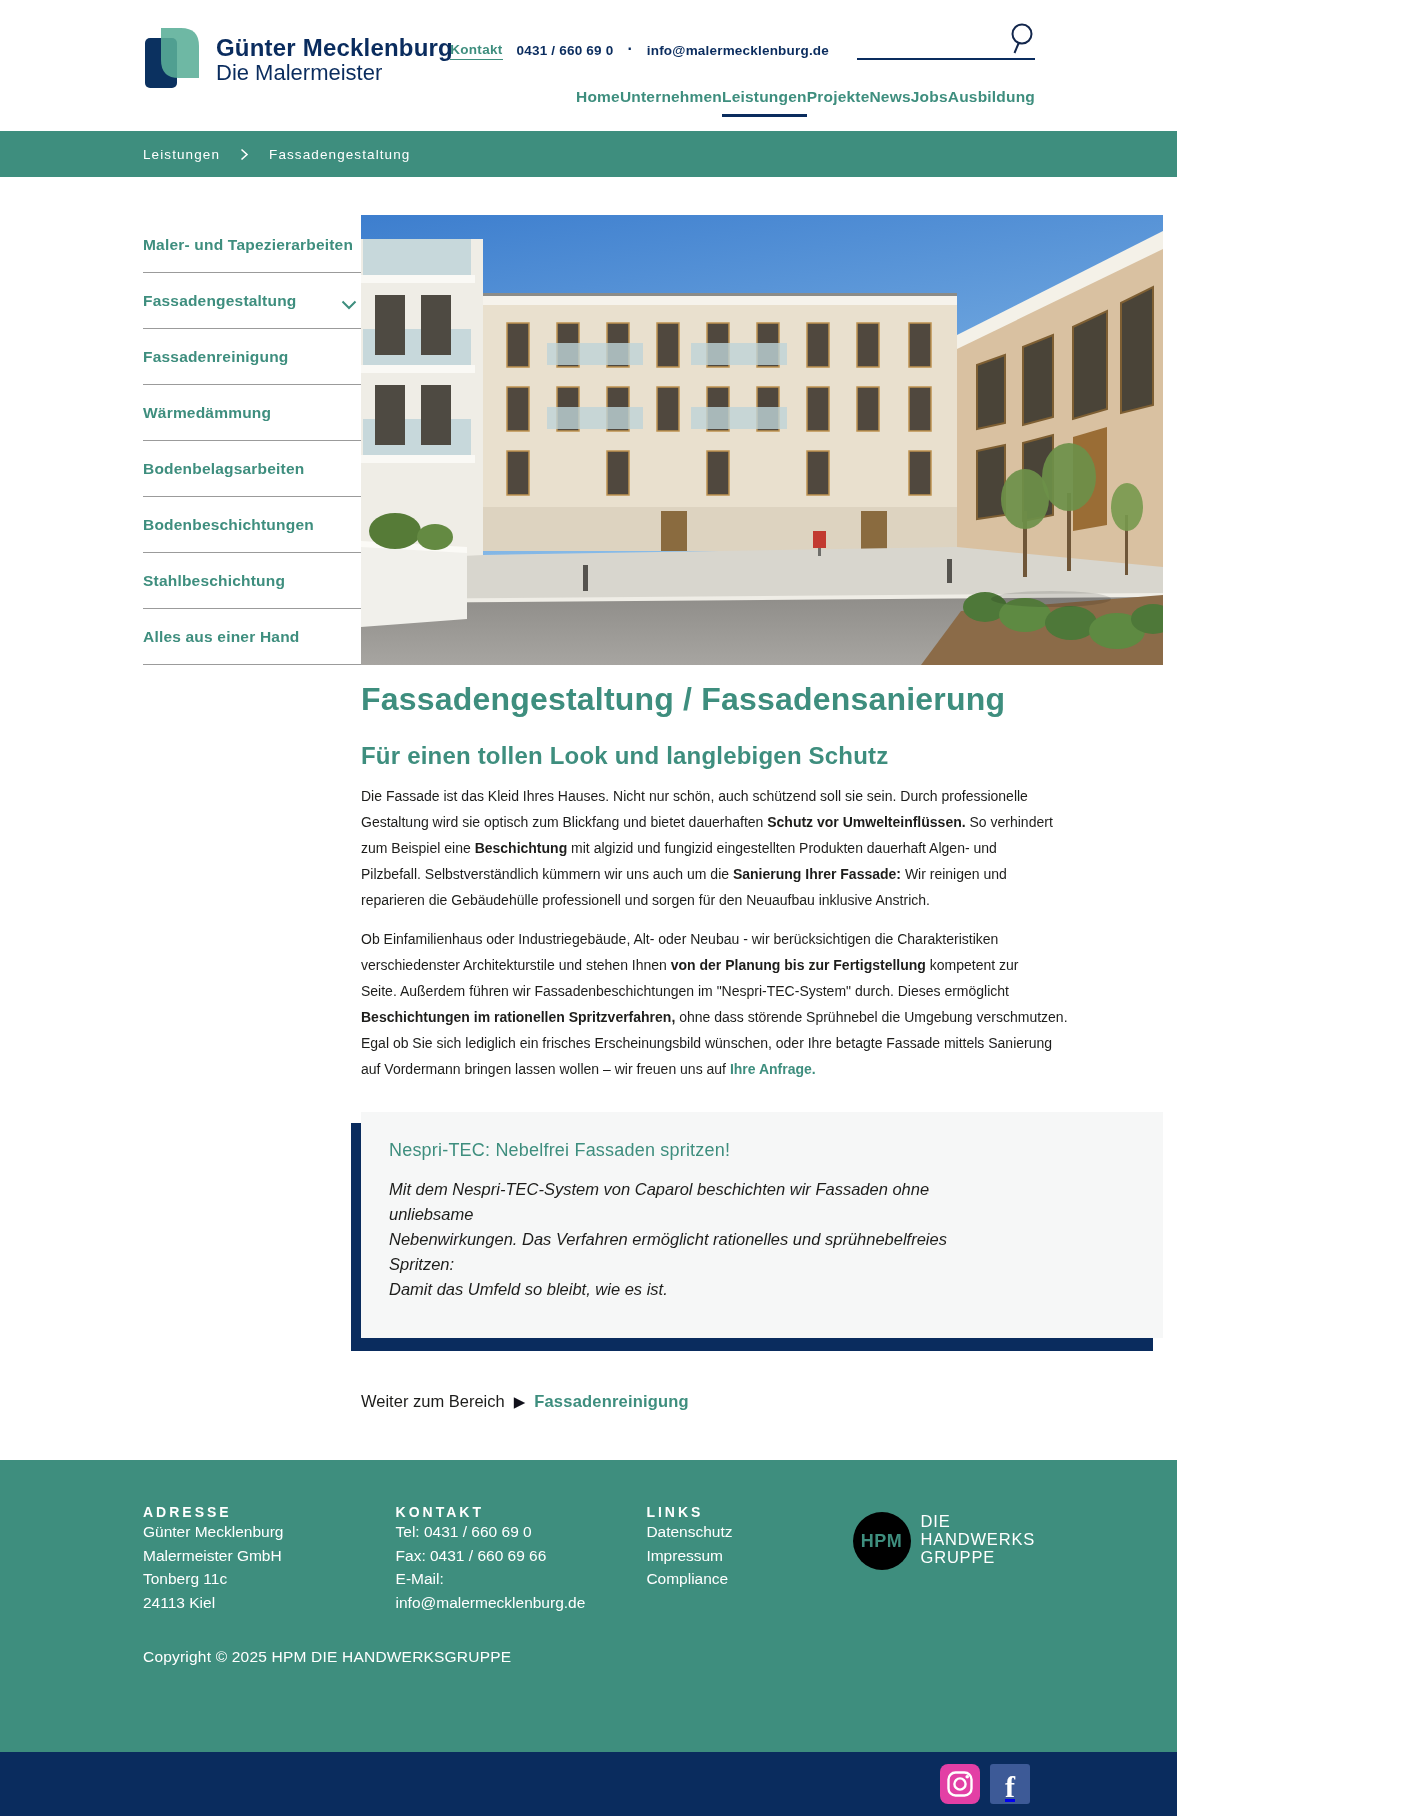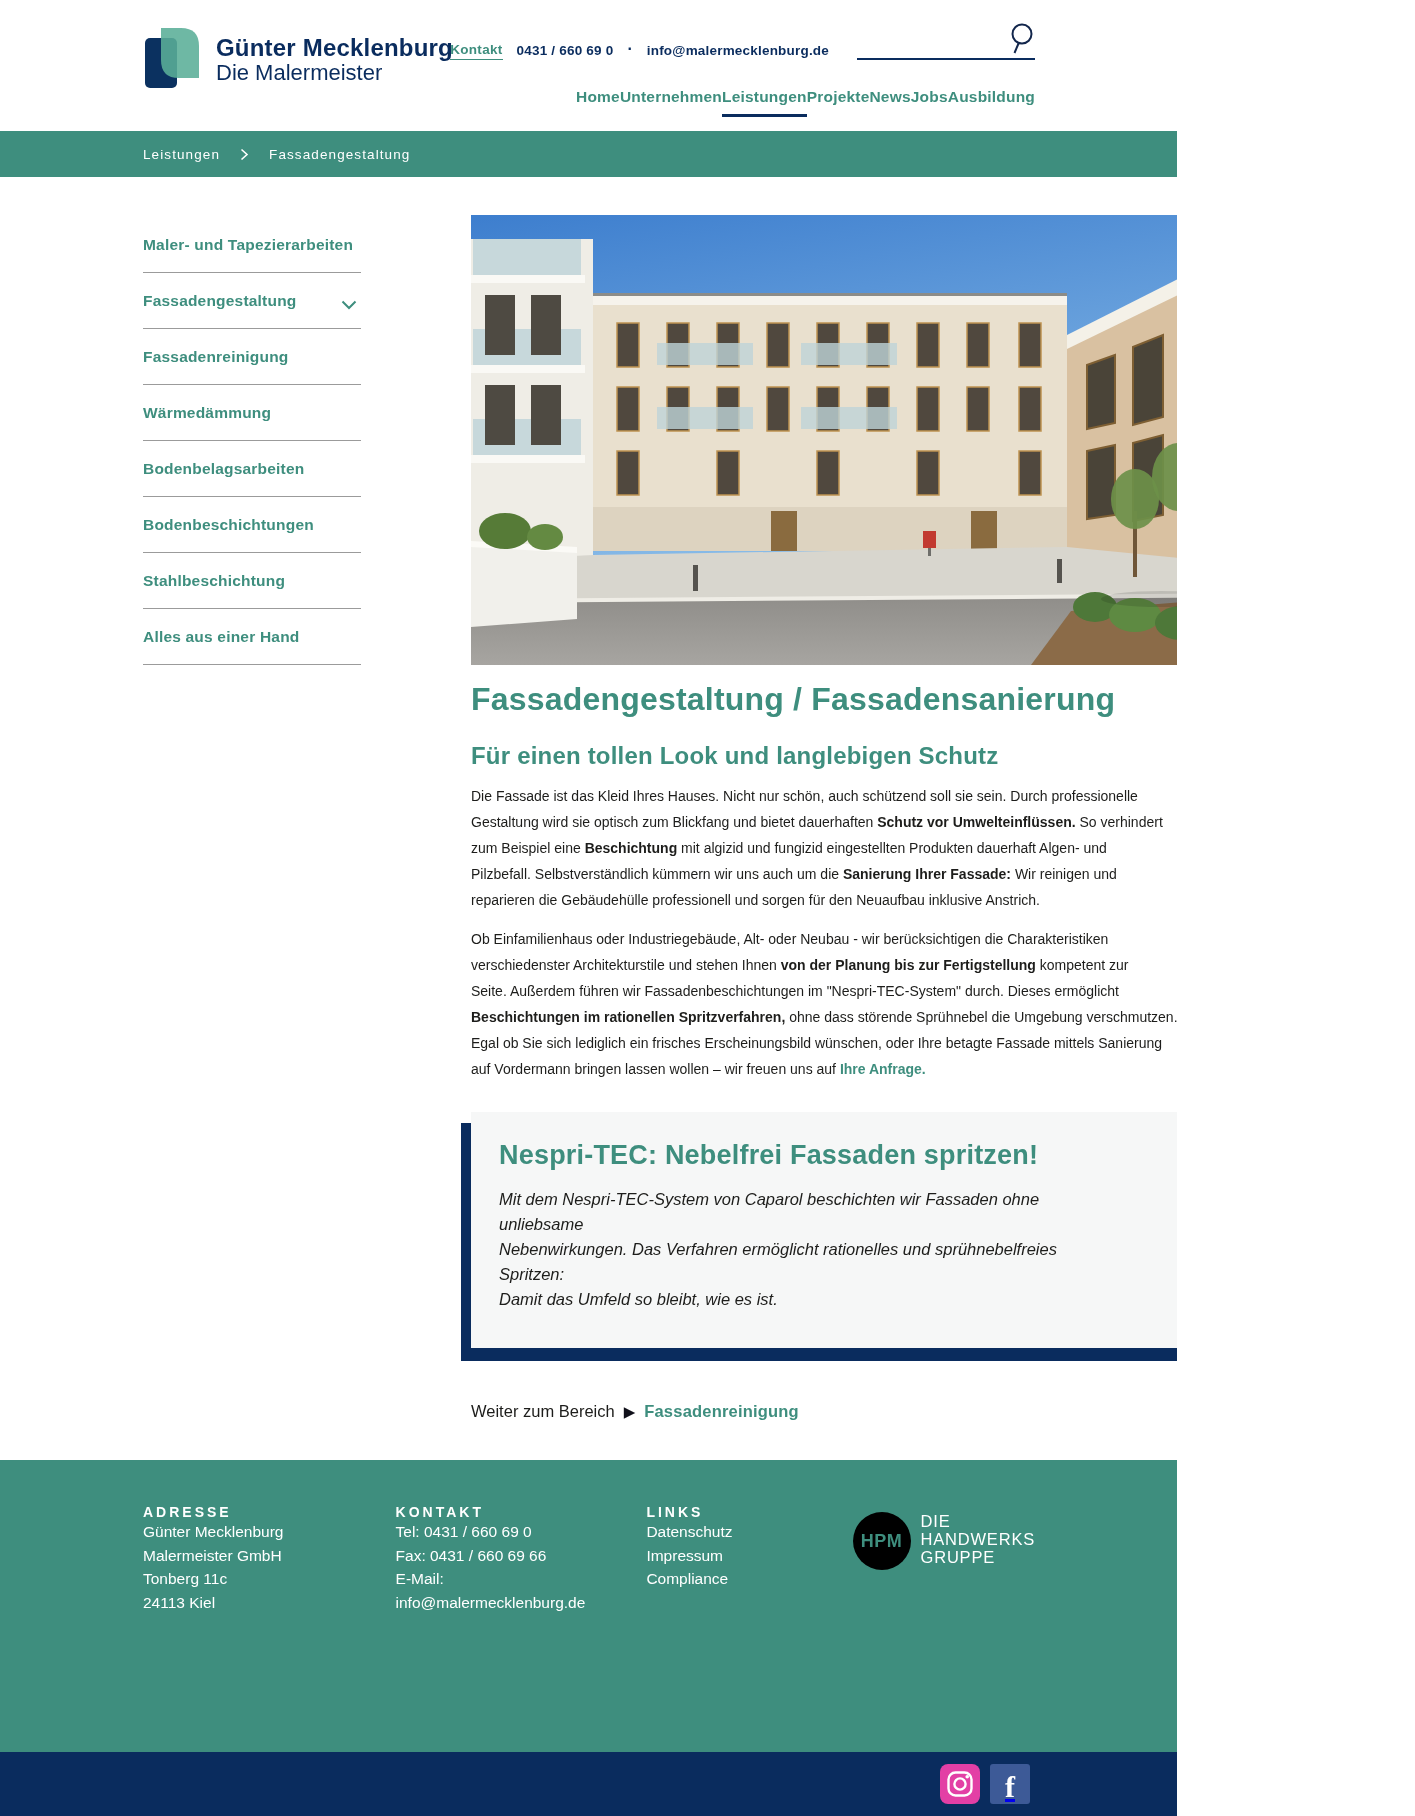--- a/index.html
+++ b/index.html
@@ -29,37 +29,37 @@
   nav.main-nav a{color:var(--teal);font-size:15.5px;font-weight:bold;text-decoration:none;letter-spacing:.2px;padding-bottom:8px}
   nav.main-nav a.active{border-bottom:3px solid var(--navy)}
 
   
   .breadcrumb{height:46px;background:var(--teal);display:flex;align-items:center;padding-left:143px;gap:20px}
   .breadcrumb a,.breadcrumb span{color:#fff;font-size:13.5px;letter-spacing:1.1px;text-decoration:none}
   .crumb-chev{display:inline-block;width:9px;height:13px}
 
   
   .content{display:flex;padding:38px 142px 0 143px}
-  aside.sidebar{width:218px;margin-right:110px;flex:none;padding-top:2px}
+  aside.sidebar{width:218px;flex:none;padding-top:2px}
   .side-item{display:flex;justify-content:space-between;align-items:center;height:56px;
        border-bottom:1px solid var(--divider);color:var(--teal);font-size:15.5px;font-weight:bold;
        text-decoration:none;letter-spacing:.2px}
   .side-item .chev{width:16px;height:10px;flex:none;margin-right:4px}
 
   main.main-col{width:802px;flex:none}
   .hero{width:802px;height:450px;display:block}
   h1.page-title{margin-top:16px;font-size:32px;font-weight:bold;color:var(--teal);letter-spacing:.2px}
   h2.sec{margin-top:24px;font-size:24px;font-weight:bold;color:var(--teal);letter-spacing:.2px}
   p.body{margin-top:13px;font-size:14px;line-height:26px;color:var(--ink)}
   .inline-link{color:var(--teal);font-weight:bold;text-decoration:none}
 
   .callout{position:relative;margin-top:30px;background:var(--callout_bg);padding:28px 30px 36px 28px}
   .callout::before{content:"";position:absolute;left:-10px;top:11px;bottom:-13px;width:10px;background:var(--navy)}
   .callout::after{content:"";position:absolute;left:-10px;bottom:-13px;height:13px;right:10px;background:var(--navy)}
-  .callout h3{font-size:27px;font-weight:700;color:var(--teal);letter-spacing:.2px}
+  .callout h3{font-size:18px;font-weight:400;color:var(--teal);letter-spacing:.2px}
   .callout p{margin-top:16px;font-style:italic;font-size:16.5px;line-height:25px;max-width:575px;color:var(--ink)}
 
   .next-row{margin-top:54px;display:flex;align-items:center;gap:9px;font-size:16.5px}
   .next-row .tri{color:#10101a;font-size:15px;line-height:1}
   .next-row a{color:var(--teal);font-weight:bold;text-decoration:none;letter-spacing:.2px}
 
   
   footer{position:absolute;left:0;right:0;bottom:64px;height:292px;background:var(--teal);
        padding:44px 142px 0 143px;color:#fff}
   .foot-cols{display:flex;align-items:flex-start}
@@ -326,20 +326,21 @@
       </div>
       <div class="hpm">
         <div class="hpm-circle">HPM</div>
         <div class="hpm-text">
           <div>DIE</div>
           <div>HANDWERKS</div>
           <div>GRUPPE</div>
         </div>
       </div>
     </div>
+    <div class="copyright">Copyright © 2025 HPM DIE HANDWERKSGRUPPE</div>
   </footer>
 
   <div class="bottombar">
     <a class="social insta" href="#">
       <svg width="40" height="40" viewBox="0 0 40 40">
         <rect x="8.5" y="8.5" width="23" height="23" rx="7" fill="none" stroke="#fff" stroke-width="2.4"></rect>
         <circle cx="20" cy="20" r="5.6" fill="none" stroke="#fff" stroke-width="2.4"></circle>
         <circle cx="27.2" cy="12.8" r="1.8" fill="#fff"></circle>
       </svg>
     </a>

